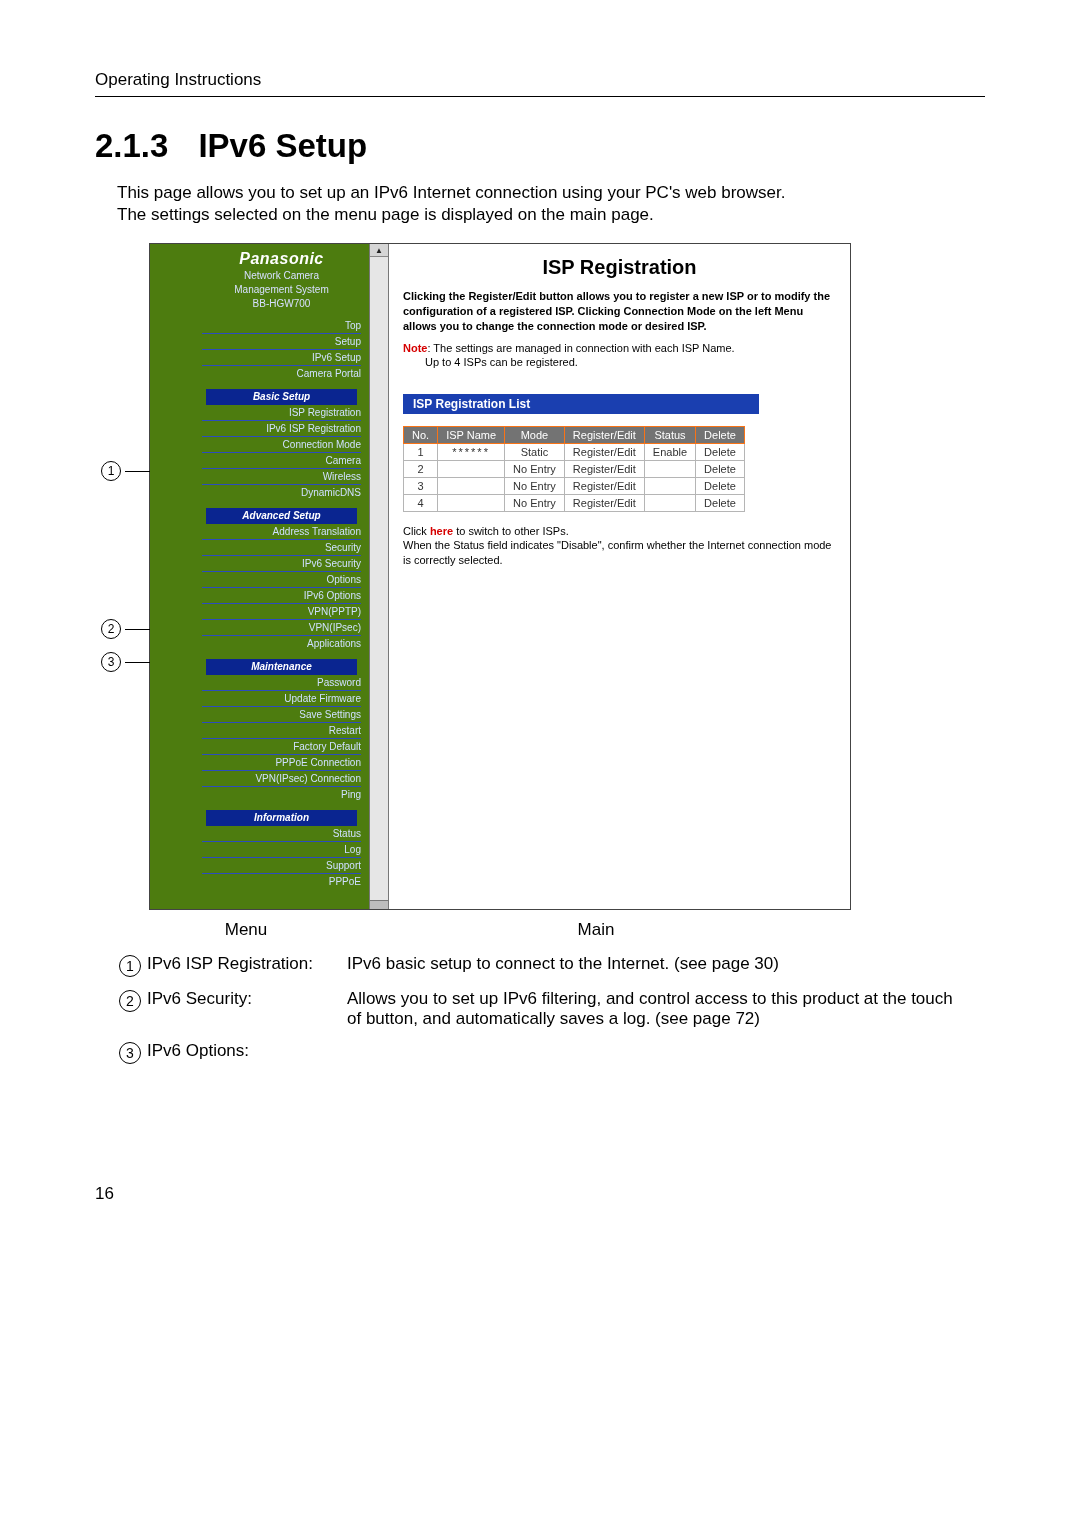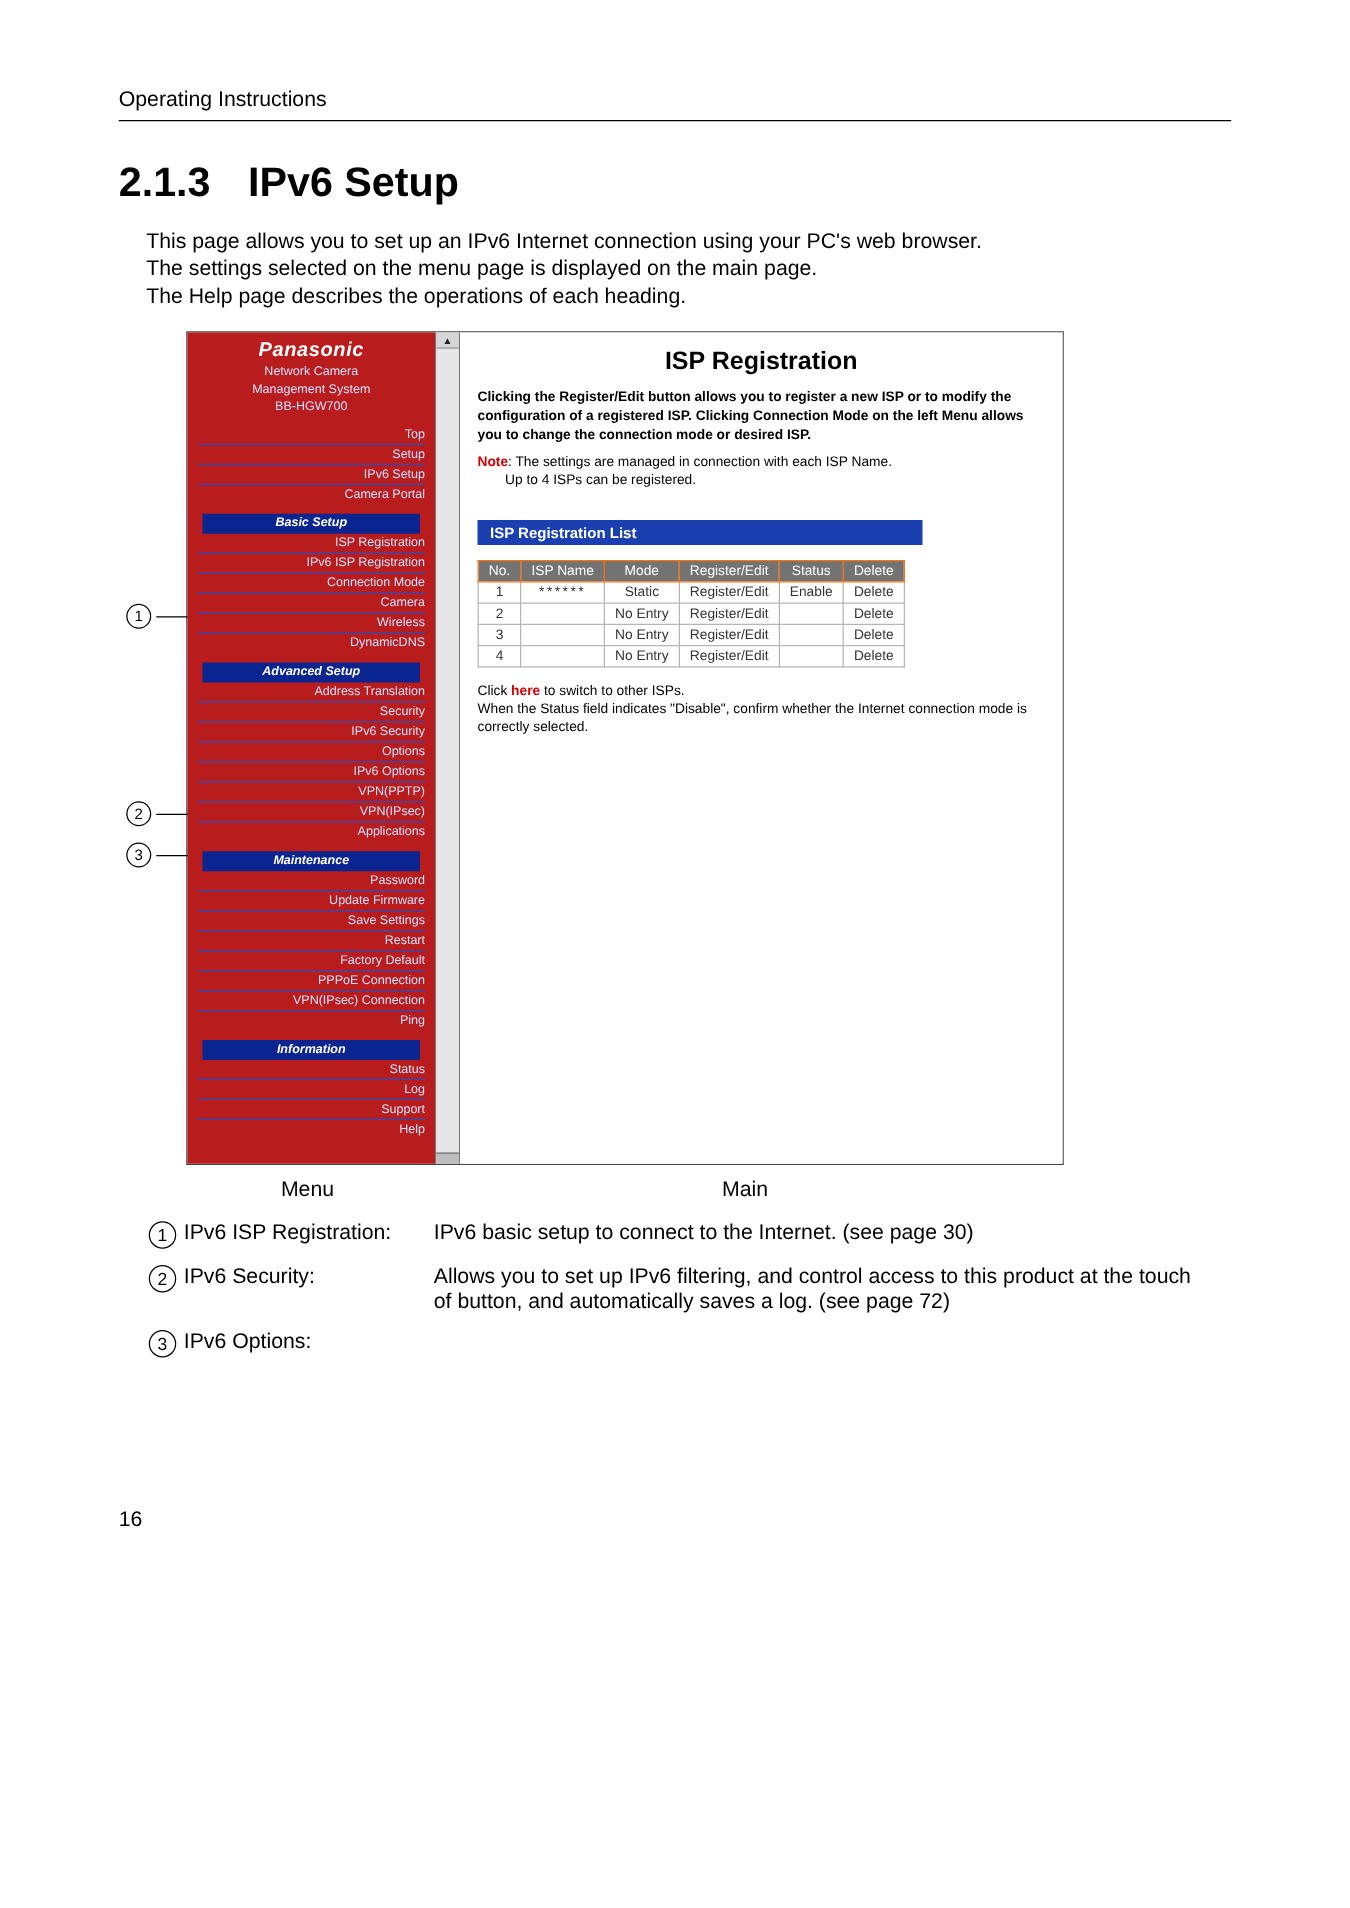--- a/index.html
+++ b/index.html
@@ -42,25 +42,26 @@
     width: 720px;
   }
   .app {
     display: flex;
     width: 700px;
     border: 1px solid #444;
     background: #fff;
     font-size: 11px;
   }
   .sidebar {
-    width: 198px;
-    background: #b91c1c;
+    width: 175px;
+    background: #4d7c0f;
     color: #fff;
     position: relative;
     padding-bottom: 20px;
+    padding-left: 44px;
   }
   .brand {
     text-align: center;
     padding: 6px 4px 8px 4px;
     font-size: 11px;
   }
   .brand .logo {
     font-weight: bold;
     font-style: italic;
     font-size: 16px;
@@ -224,21 +225,20 @@
   <div class="running-head">Operating Instructions</div>
   <hr class="rule">
 
   <h1 class="section-title">
     <span class="sec-num">2.1.3</span><span>IPv6 Setup</span>
   </h1>
 
   <div class="intro">
     <p>This page allows you to set up an IPv6 Internet connection using your PC's web browser.</p>
     <p>The settings selected on the menu page is displayed on the main page.</p>
-    <p>The Help page describes the operations of each heading.</p>
   </div>
 
   <div class="shot-wrap">
 
     <div class="callout c1">
       <span class="cnum">1</span>
         <span class="cline"></span>
     </div>
     <div class="callout c2">
       <span class="cnum">2</span>
@@ -305,21 +305,21 @@
             <span class="menu-item">Ping</span>
           </div>
         </div>
 
         <div class="menu-group">
           <div class="menu-head">Information</div>
           <div class="menu-list">
             <span class="menu-item">Status</span>
             <span class="menu-item">Log</span>
             <span class="menu-item">Support</span>
-            <span class="menu-item">Help</span>
+            <span class="menu-item">PPPoE</span>
           </div>
         </div>
       </div>
 
       <div class="splitter">
         <div class="scroll-up">▲</div>
         <div class="scroll-track"></div>
         <div class="split-grip"></div>
       </div>
 

